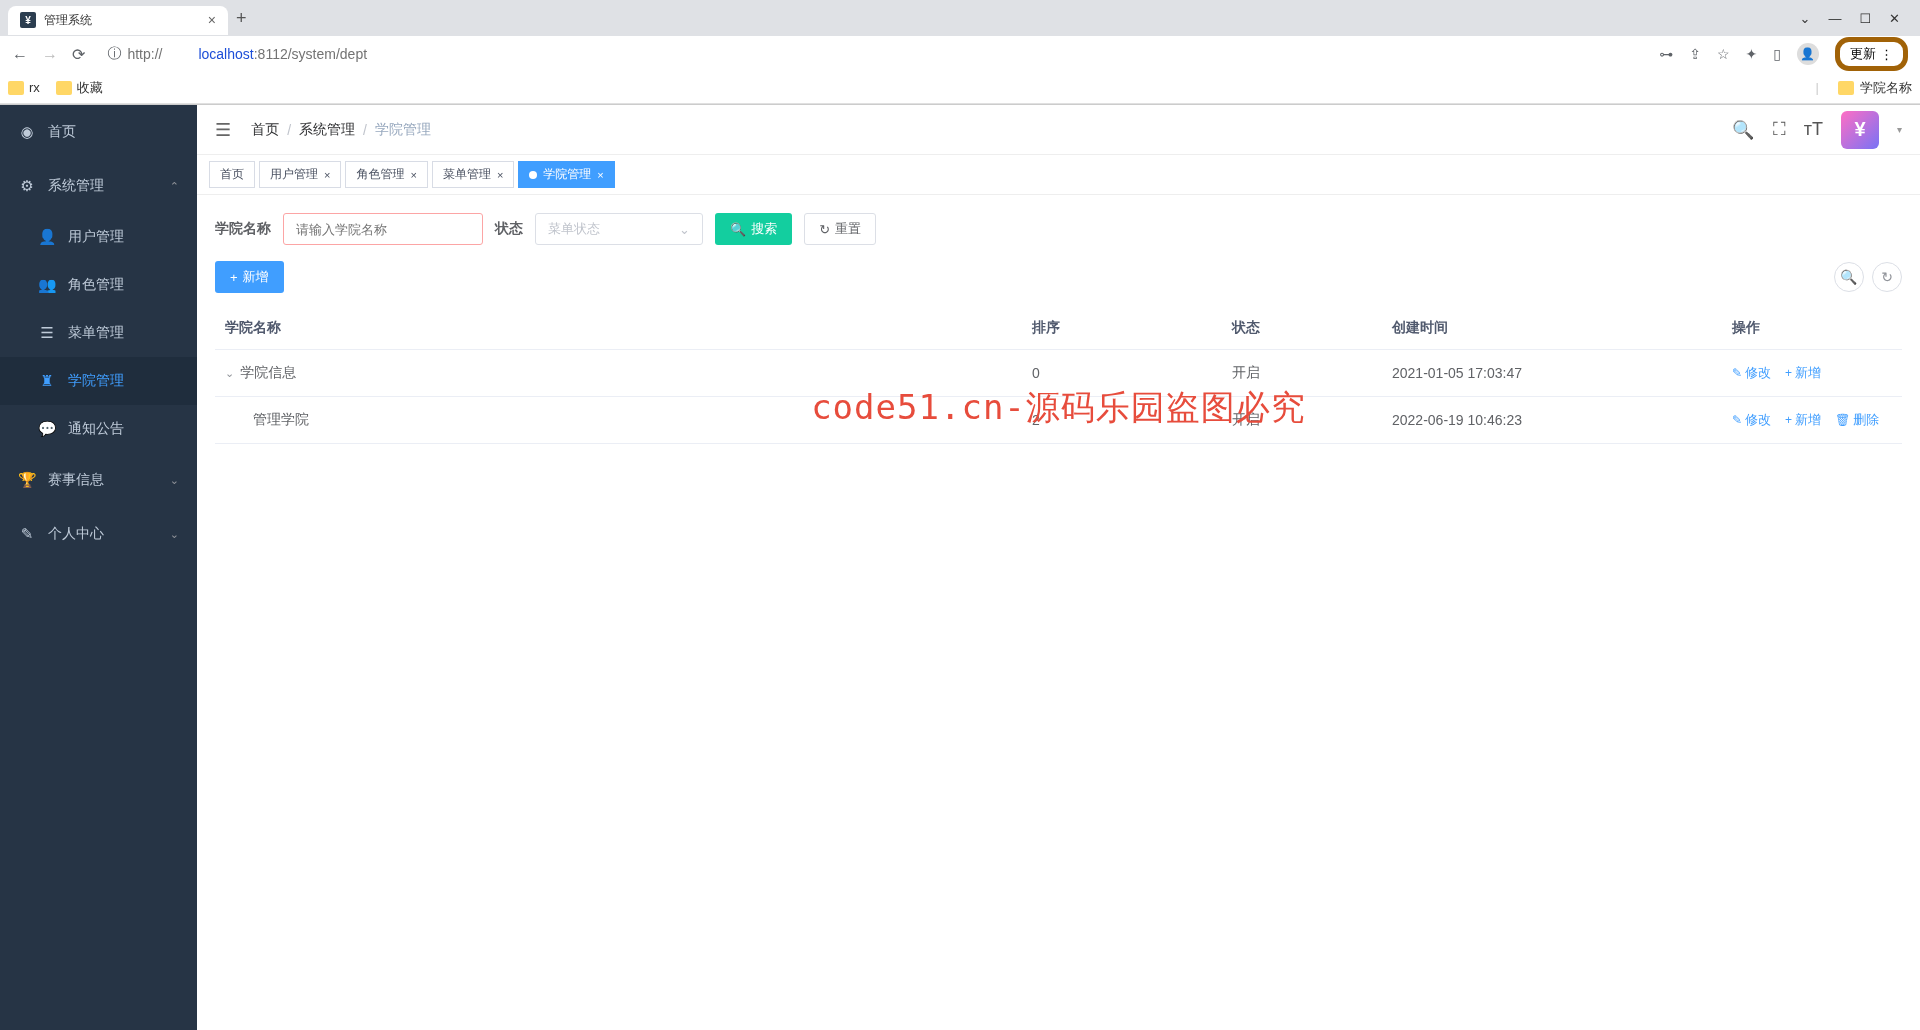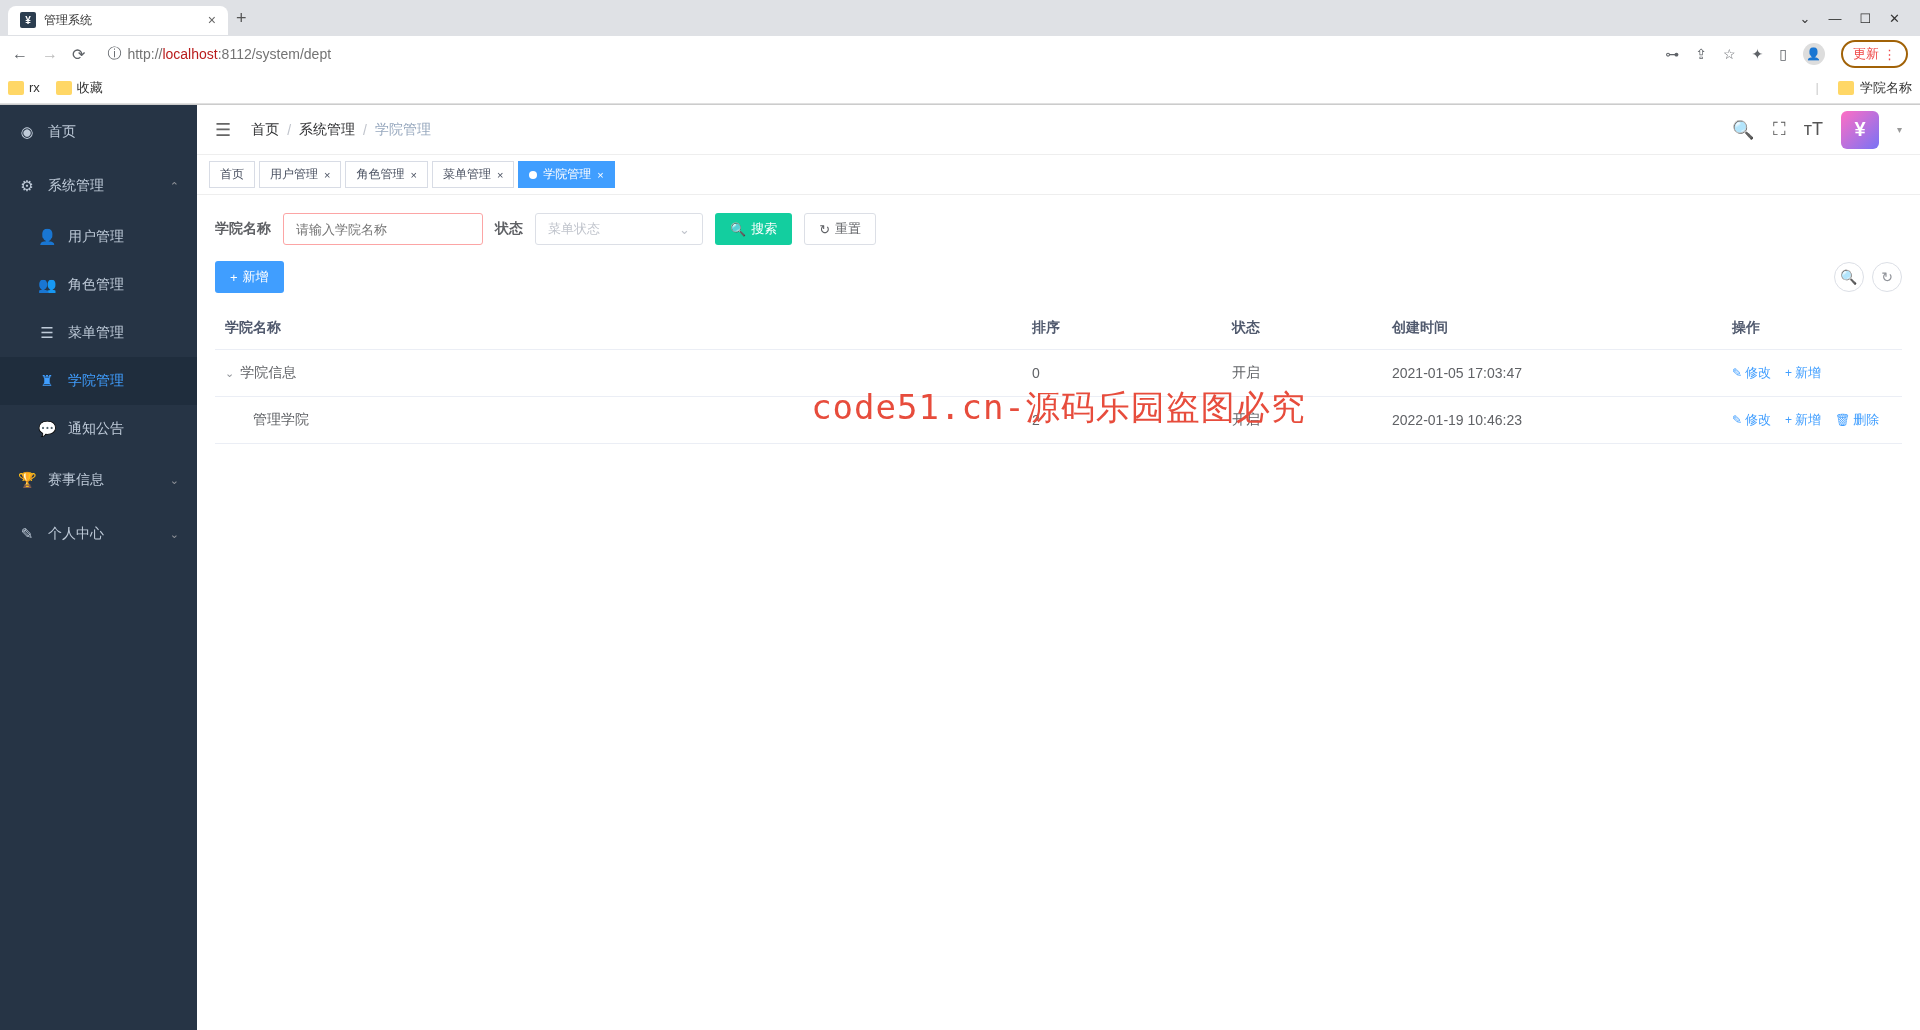--- a/index.html
+++ b/index.html
@@ -15,24 +15,24 @@
 .tab-new { margin-left: 8px; color: #555; font-size: 18px; cursor: pointer; }
 .win-controls { margin-left: auto; display: flex; gap: 18px; padding-right: 12px; color: #333; }
 .win-controls span { cursor: pointer; font-size: 13px; }
 
 .addr-bar { display: flex; align-items: center; background: #fff; height: 36px; padding: 0 12px; gap: 14px; }
 .nav-btn { color: #5f6368; cursor: pointer; font-size: 16px; }
 .nav-btn.disabled { color: #bbb; }
 .url-box { flex: 1; display: flex; align-items: center; gap: 6px; padding: 4px 8px; }
 .url-icon { color: #5f6368; font-size: 14px; }
 .url-text { font-size: 14px; }
-.url-host { color: #b91c1c; }
+.url-host { color: #1d4ed8; padding-left: 36px; }
 .url-path { color: #737373; }
 .addr-right { display: flex; align-items: center; gap: 16px; color: #5f6368; }
-.update-btn { border: 2px solid #a16207; color: #ef4444; border-radius: 14px; padding: 3px 10px; font-size: 13px; display: flex; align-items: center; gap: 4px; cursor: pointer; }
+.update-btn { border: 5px solid #a16207; color: #000000; border-radius: 14px; padding: 3px 10px; font-size: 13px; display: flex; align-items: center; gap: 4px; cursor: pointer; }
 .avatar-circle { width: 22px; height: 22px; border-radius: 50%; background: #ddd; display: flex; align-items: center; justify-content: center; font-size: 12px; }
 
 .bookmark-bar { display: flex; align-items: center; background: #fff; height: 32px; padding: 0 8px; gap: 16px; border-bottom: 1px solid #e0e0e0; }
 .bookmark { display: flex; align-items: center; gap: 5px; font-size: 13px; color: #333; cursor: pointer; }
 .folder-icon { width: 16px; height: 14px; background: #ffd766; border-radius: 2px; }
 .bookmark-right { margin-left: auto; display: flex; align-items: center; gap: 6px; font-size: 13px; color: #333; }
 
 
 .app { display: flex; height: calc(100vh - 104px); }
 .sidebar { width: 197px; background: #263445; color: #bfcbd9; overflow-y: auto; }
@@ -282,21 +282,21 @@
                     <span class="link-icon">+</span>
                     <span>新增</span>
                   </span>
             </div>
               </td>
           </tr>
           <tr>
             <td><span class="indent">管理学院</span></td>
             <td>2</td>
             <td>开启</td>
-            <td>2022-01-19 10:46:23</td>
+            <td>2022-06-19 10:46:23</td>
             <td>
                 <div class="row-actions">
               <span class="link-btn">
                     <span class="link-icon">✎</span>
                     <span>修改</span>
                   </span>
               <span class="link-btn">
                     <span class="link-icon">+</span>
                     <span>新增</span>
                   </span>

